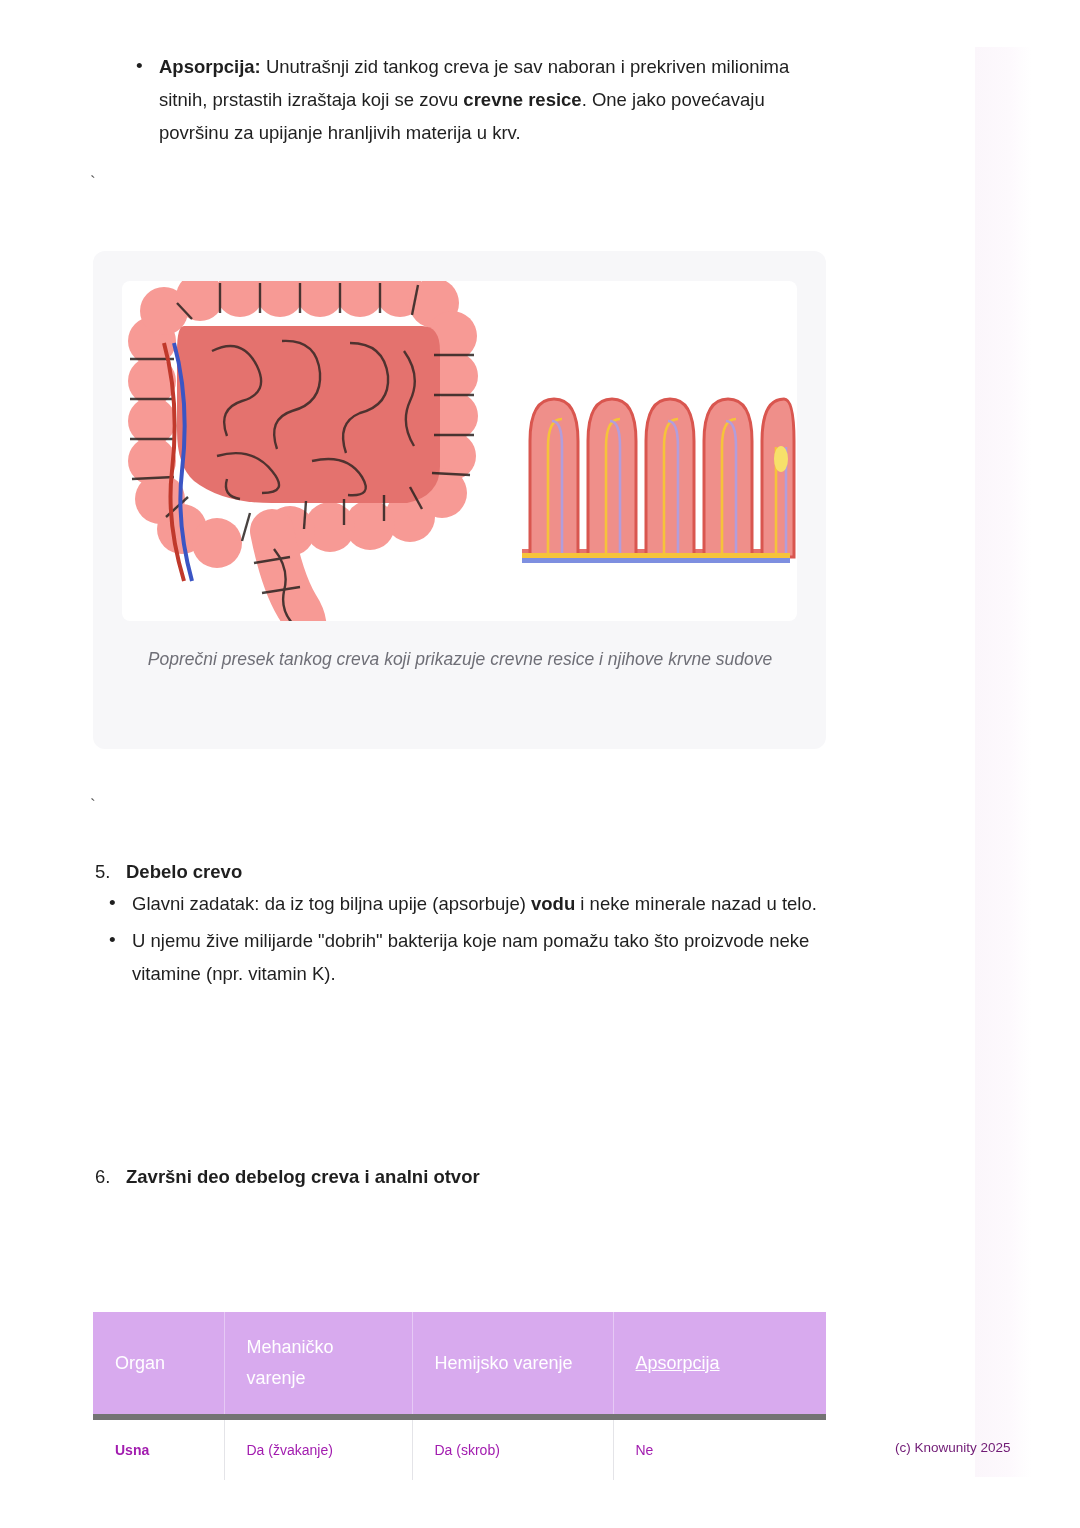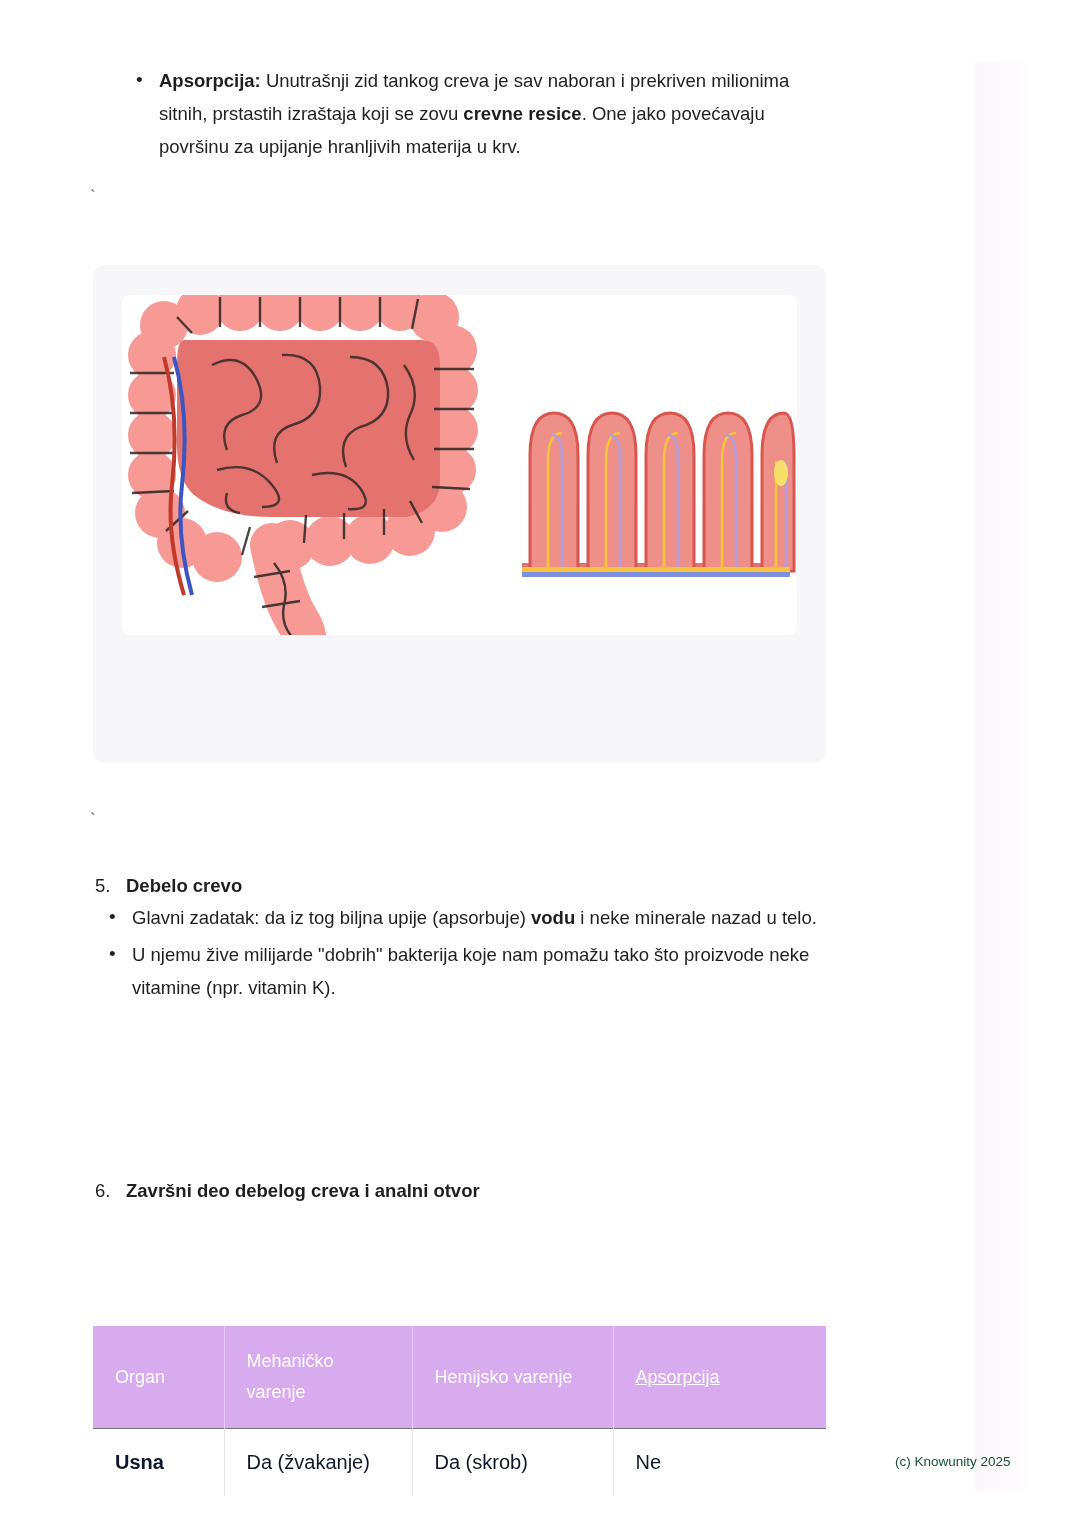--- a/index.html
+++ b/index.html
@@ -21,21 +21,21 @@
     position: absolute;
     top: 45px;
     left: 975px;
     width: 57px;
     height: 1430px;
     background: linear-gradient(to right, #fbf6fb 0%, #fdf9fd 60%, #ffffff 100%);
   }
 
   .doc {
     position: absolute;
-    left: 0; top: 16px;
+    left: 0; top: 2px;
     width: 1080px;
     height: 1184px;
   }
 
   
   .top-list {
     position: absolute;
     left: 122px;
     top: 48px;
     width: 700px;
@@ -153,41 +153,41 @@
     font-size: 18px;
     line-height: 31px;
     text-align: left;
     padding: 19px 22px;
     vertical-align: middle;
     border-right: 1px solid #e6c9f5;
     height: 64px;
   }
   table.data-table th:last-child { border-right: none; text-decoration: underline; }
   table.data-table td {
-    font-size: 20px;
+    font-size: 14px;
     padding: 22px 22px;
-    color: #0f172a;
+    color: #a21caf;
     border-right: 1px solid #e4e4e8;
-    border-top: 1px solid #737373;
+    border-top: 6px solid #737373;
     vertical-align: top;
   }
   table.data-table td:last-child { border-right: none; }
   table.data-table td.strong-cell { font-weight: bold; }
   .col-1 { width: 131px; }
   .col-2 { width: 188px; }
   .col-3 { width: 201px; }
   .col-4 { width: 213px; }
 
   
   .footer-credit {
     position: absolute;
     left: 895px;
     top: 1438px;
     font-size: 13.5px;
-    color: #14532d;
+    color: #701a75;
   }
 </style>
 </head>
 <body>
 
 <div class="doc">
 
   <div class="page-edge-strip"></div>
 
   <div class="top-list">
@@ -301,20 +301,21 @@
             <path d="M254 176 V66" stroke="#f6c33a"></path>
             <path d="M264 176 V66" stroke="#b39ddb"></path>
           </g>
           <ellipse cx="259" cy="78" rx="7" ry="13" fill="#f7e06a"></ellipse>
 
           <rect x="0" y="172" width="268" height="5" fill="#f6c33a"></rect>
           <rect x="0" y="177" width="268" height="5" fill="#7e8fe0"></rect>
         </g>
       </svg>
     </div>
+    <div class="figure-caption">Poprečni presek tankog creva koji prikazuje crevne resice i njihove krvne sudove</div>
   </div>
 
   <div class="tick-mark" style="left:90px; top:793px;">`</div>
 
   <div class="section-5">
     <div class="num-head">
       <span class="num">5.</span>
       <span>Debelo crevo</span>
     </div>
     <ul class="bullets sub-list" id="sec0-list">

